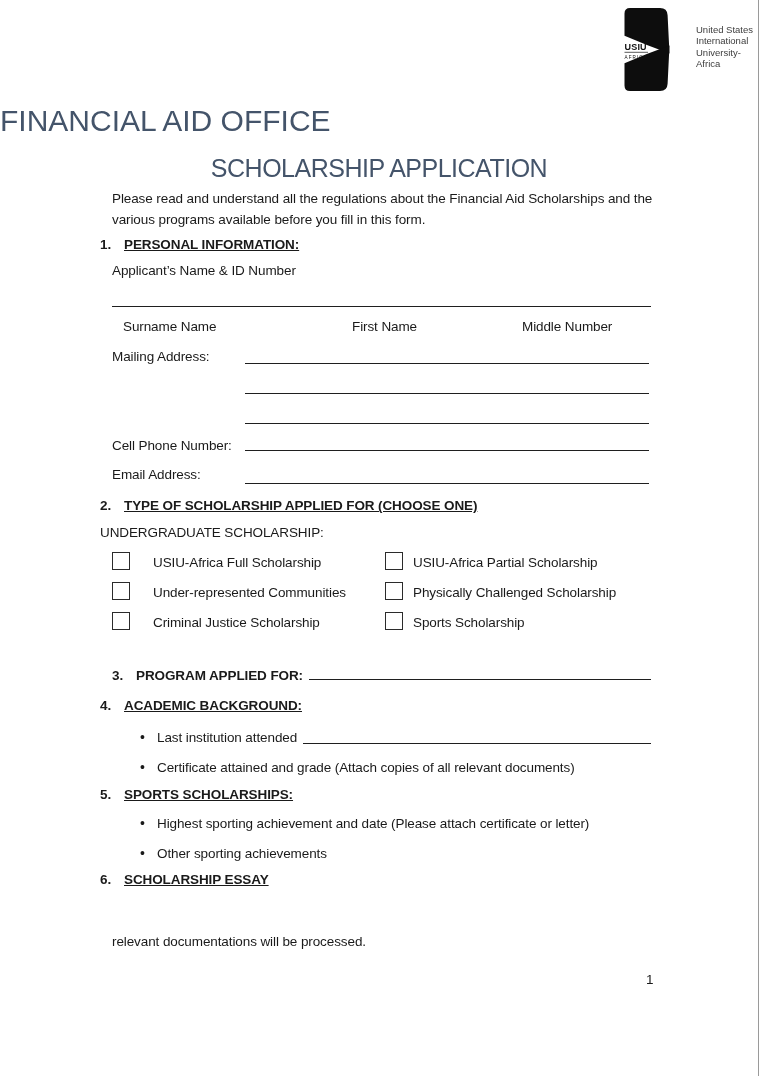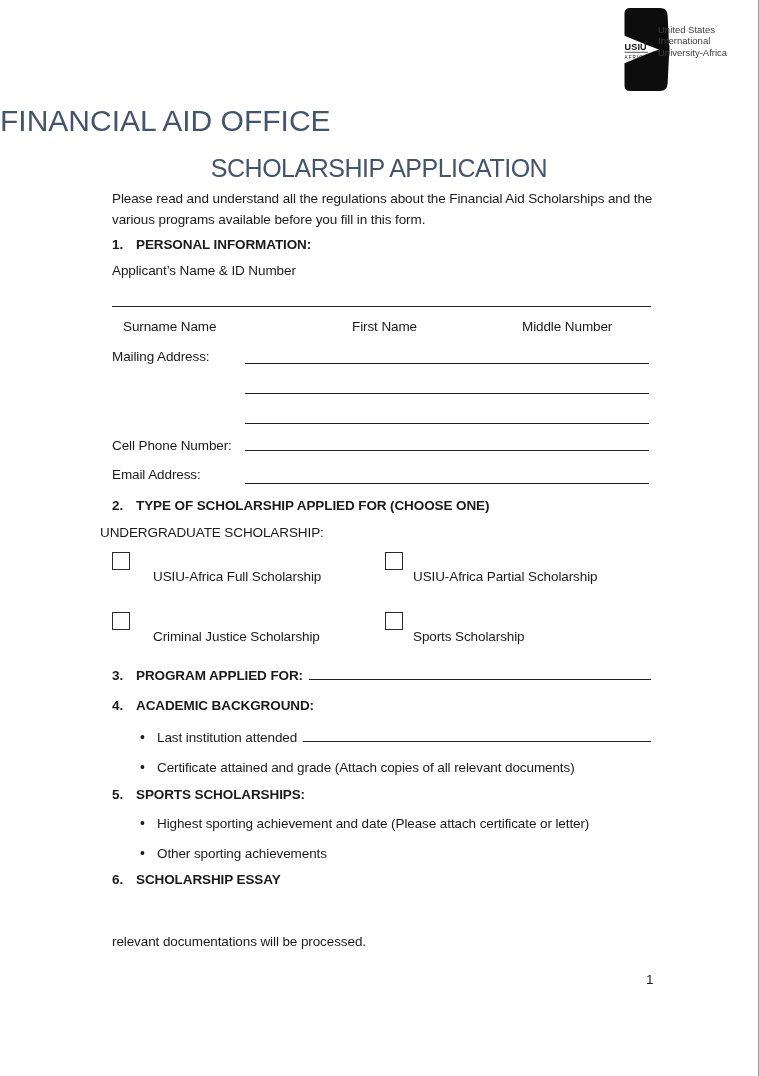--- a/index.html
+++ b/index.html
@@ -6,42 +6,42 @@
   html,body { background:#ffffff; }
   .page {
     position:relative; width:759px; height:1076px; margin:0;
     background:#ffffff; overflow:hidden;
     font-family:"Liberation Sans","DejaVu Sans",sans-serif;
     color:#1a1a1a; font-size:13.5px; letter-spacing:-0.1px; line-height:17px;
     border-right:1px solid #9a9a9a;
   }
   
   .logo-mark { position:absolute; left:623px; top:7px; width:49px; height:85px; }
-  .logo-org { position:absolute; left:658px; top:24px; font-size:9.5px; line-height:11.3px; letter-spacing:0; color:#3d3d3d; }
+  .logo-org { position:absolute; left:696px; top:24px; font-size:9.5px; line-height:11.3px; letter-spacing:0; color:#3d3d3d; }
   
   .title { position:absolute; top:104px; left:0; width:100%; text-align:left;
            font-size:30px; line-height:34px; color:#44546A; letter-spacing:0; font-weight:normal; }
   .subtitle { position:absolute; top:153px; left:0; width:100%; text-align:center;
            font-size:25px; line-height:30px; color:#44546A; letter-spacing:-0.5px; font-weight:normal; }
   .intro { position:absolute; left:112px; top:188px; width:640px; line-height:21px; }
   
-  .heading { position:absolute; left:112px; font-weight:bold; white-space:nowrap; }
+  .heading { position:absolute; left:100px; font-weight:bold; white-space:nowrap;text-decoration:underline; }
   .heading .num { display:inline-block; width:24px; }
   .plain-label { position:absolute; white-space:nowrap; }
   
   .wline { position:absolute; border-bottom:1.3px solid #1f1f1f; height:15px; }
   .flexrow { position:absolute; display:flex; align-items:flex-start; white-space:nowrap; }
   .fill-line { flex:1; border-bottom:1.3px solid #1f1f1f; height:13px; margin-left:6px; }
   .bold { font-weight:bold; }
   
   .cbrow { position:absolute; left:112px; width:540px; height:19px; }
   .cb { position:absolute; top:0; width:18px; height:18px; border:1.6px solid #2b2b2b; background:#fff; }
-  .cbl { position:absolute; top:16px; white-space:nowrap; }
+  .cbl { position:absolute; top:2px; white-space:nowrap; }
   
-  .bullet-item { position:absolute; left:140px; display:flex; align-items:flex-start; white-space:nowrap; }
+  .bullet-item { position:absolute; left:140px; display:flex; align-items:center; white-space:nowrap; }
   .bullet-item::before { content:"\2022"; display:inline-block; width:17px; font-size:14px; }
   .note { position:absolute; left:112px; line-height:21px; }
   .pagenum { position:absolute; left:646px; top:971px; }
 </style>
 </head>
 <body>
 
 <div class="page">
 
   <svg class="logo-mark" viewBox="0 0 49 85" xmlns="http://www.w3.org/2000/svg">
@@ -86,20 +86,26 @@
     <span class="num">2.</span><span>TYPE OF SCHOLARSHIP APPLIED FOR (CHOOSE ONE)</span>
   </div>
   <div class="plain-label" style="left:100px; top:524px">UNDERGRADUATE SCHOLARSHIP:</div>
 
   <div class="cbrow" style="top:552px">
     <span class="cb" style="left:0"></span>
     <span class="cbl" style="left:41px">USIU-Africa Full Scholarship</span>
     <span class="cb" style="left:273px"></span>
     <span class="cbl" style="left:301px">USIU-Africa Partial Scholarship</span>
   </div>
+  <div class="cbrow" style="top:582px">
+    <span class="cb" style="left:0"></span>
+    <span class="cbl" style="left:41px">Under-represented Communities</span>
+    <span class="cb" style="left:273px"></span>
+    <span class="cbl" style="left:301px">Physically Challenged Scholarship</span>
+  </div>
   <div class="cbrow" style="top:612px">
     <span class="cb" style="left:0"></span>
     <span class="cbl" style="left:41px">Criminal Justice Scholarship</span>
     <span class="cb" style="left:273px"></span>
     <span class="cbl" style="left:301px">Sports Scholarship</span>
   </div>
 
   <div class="flexrow" style="left:112px; top:667px; width:539px">
     <span class="num bold" style="display:inline-block;width:24px">3.</span>
       <span class="bold">PROGRAM APPLIED FOR:</span>

